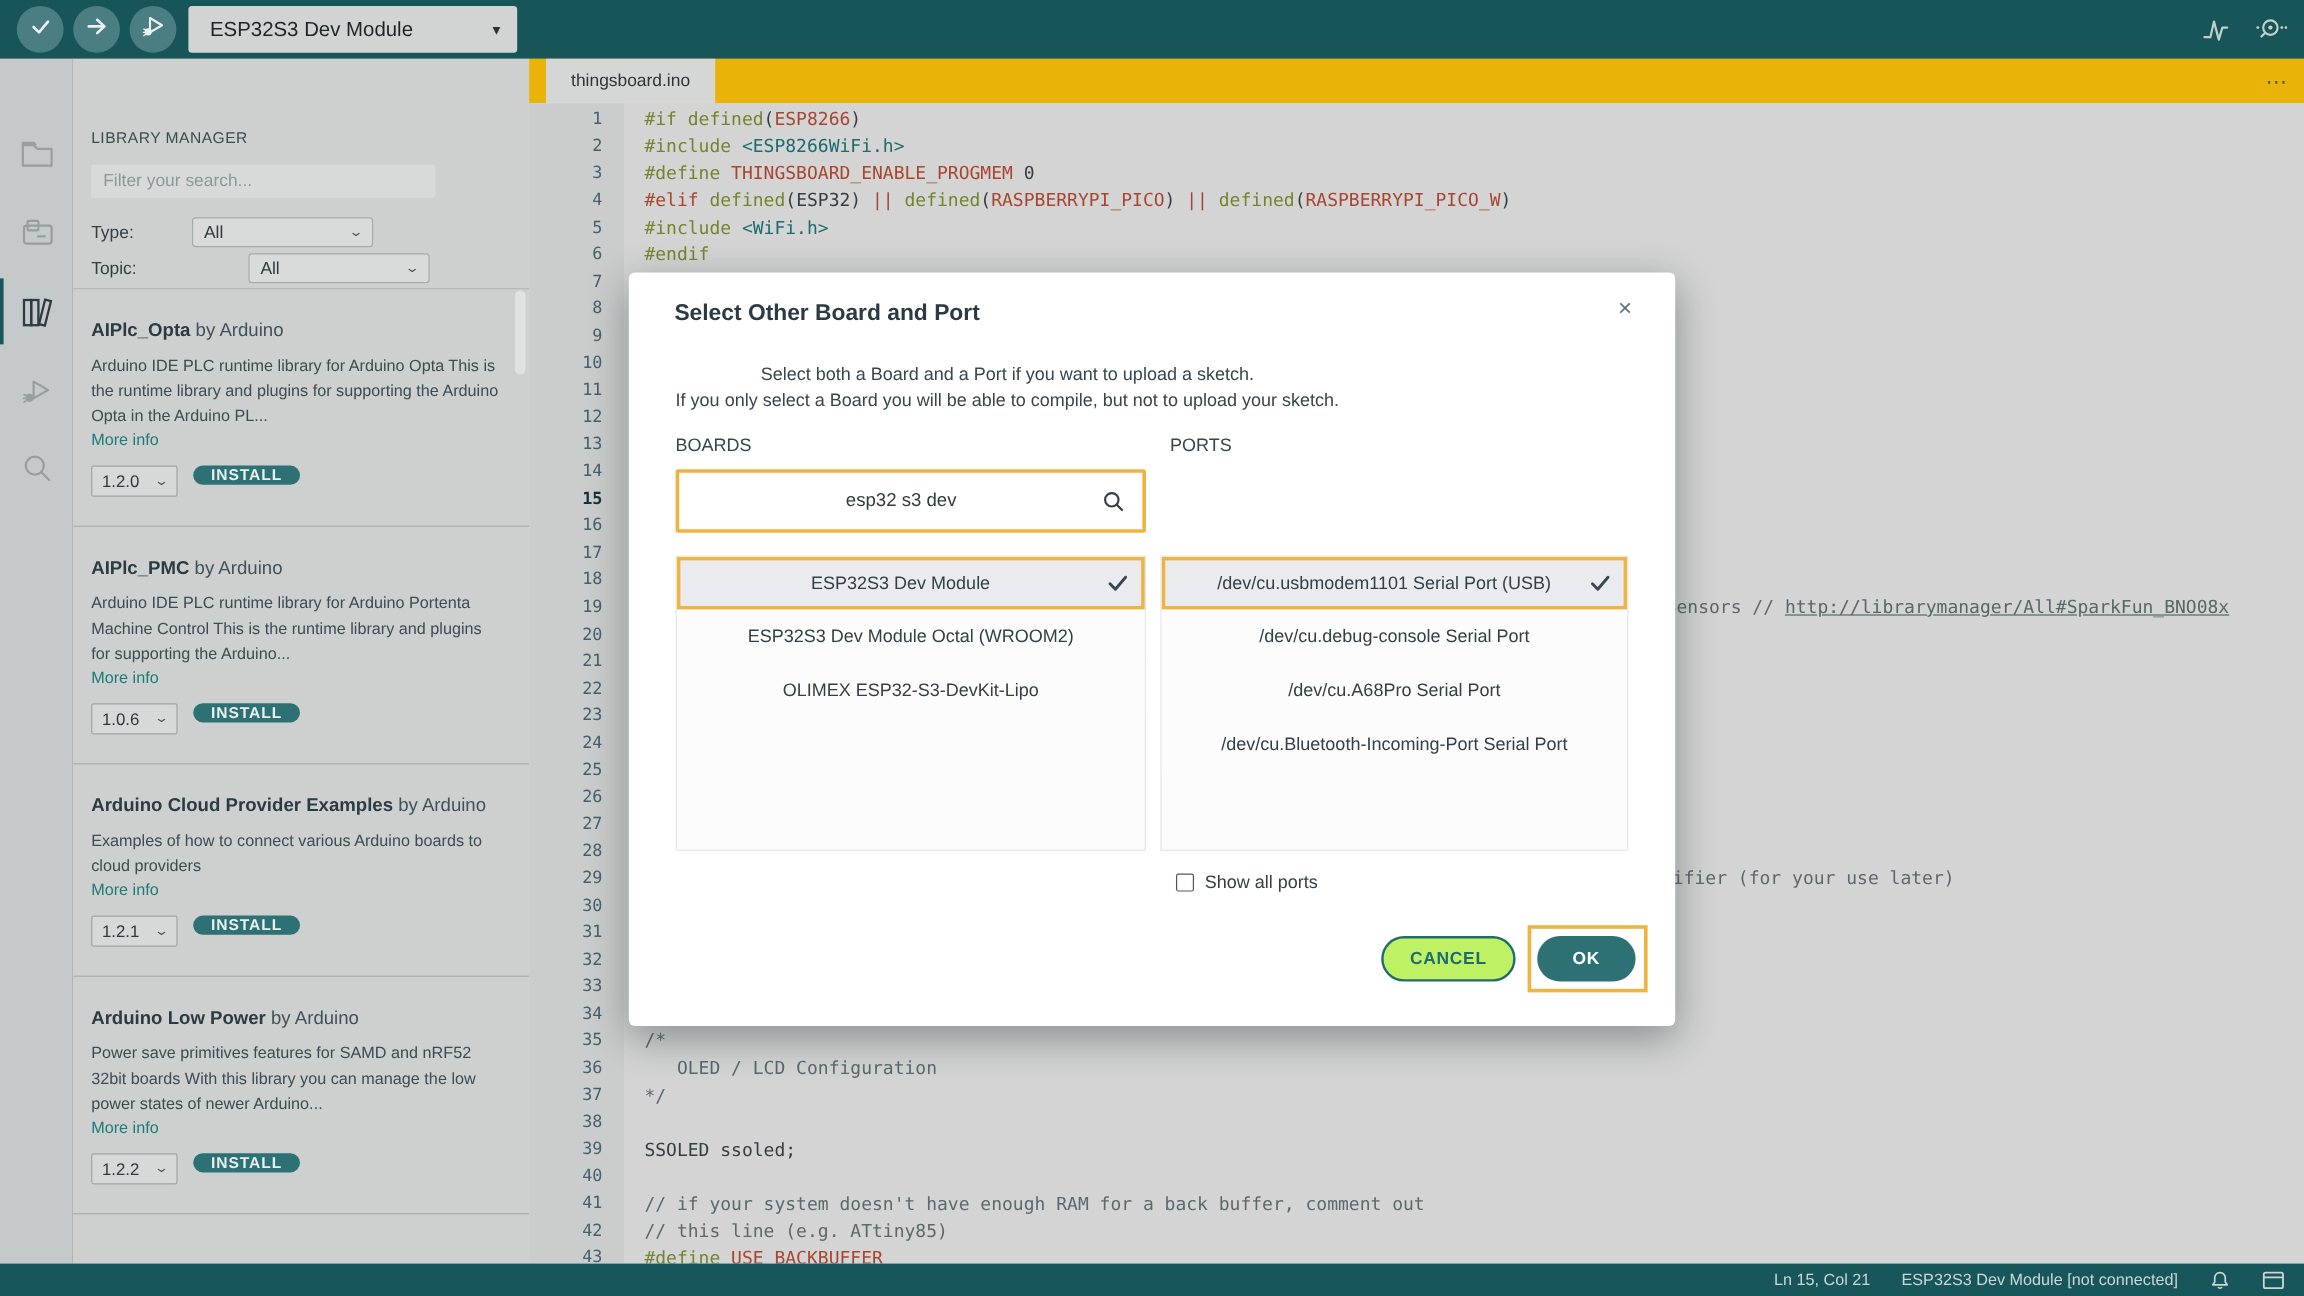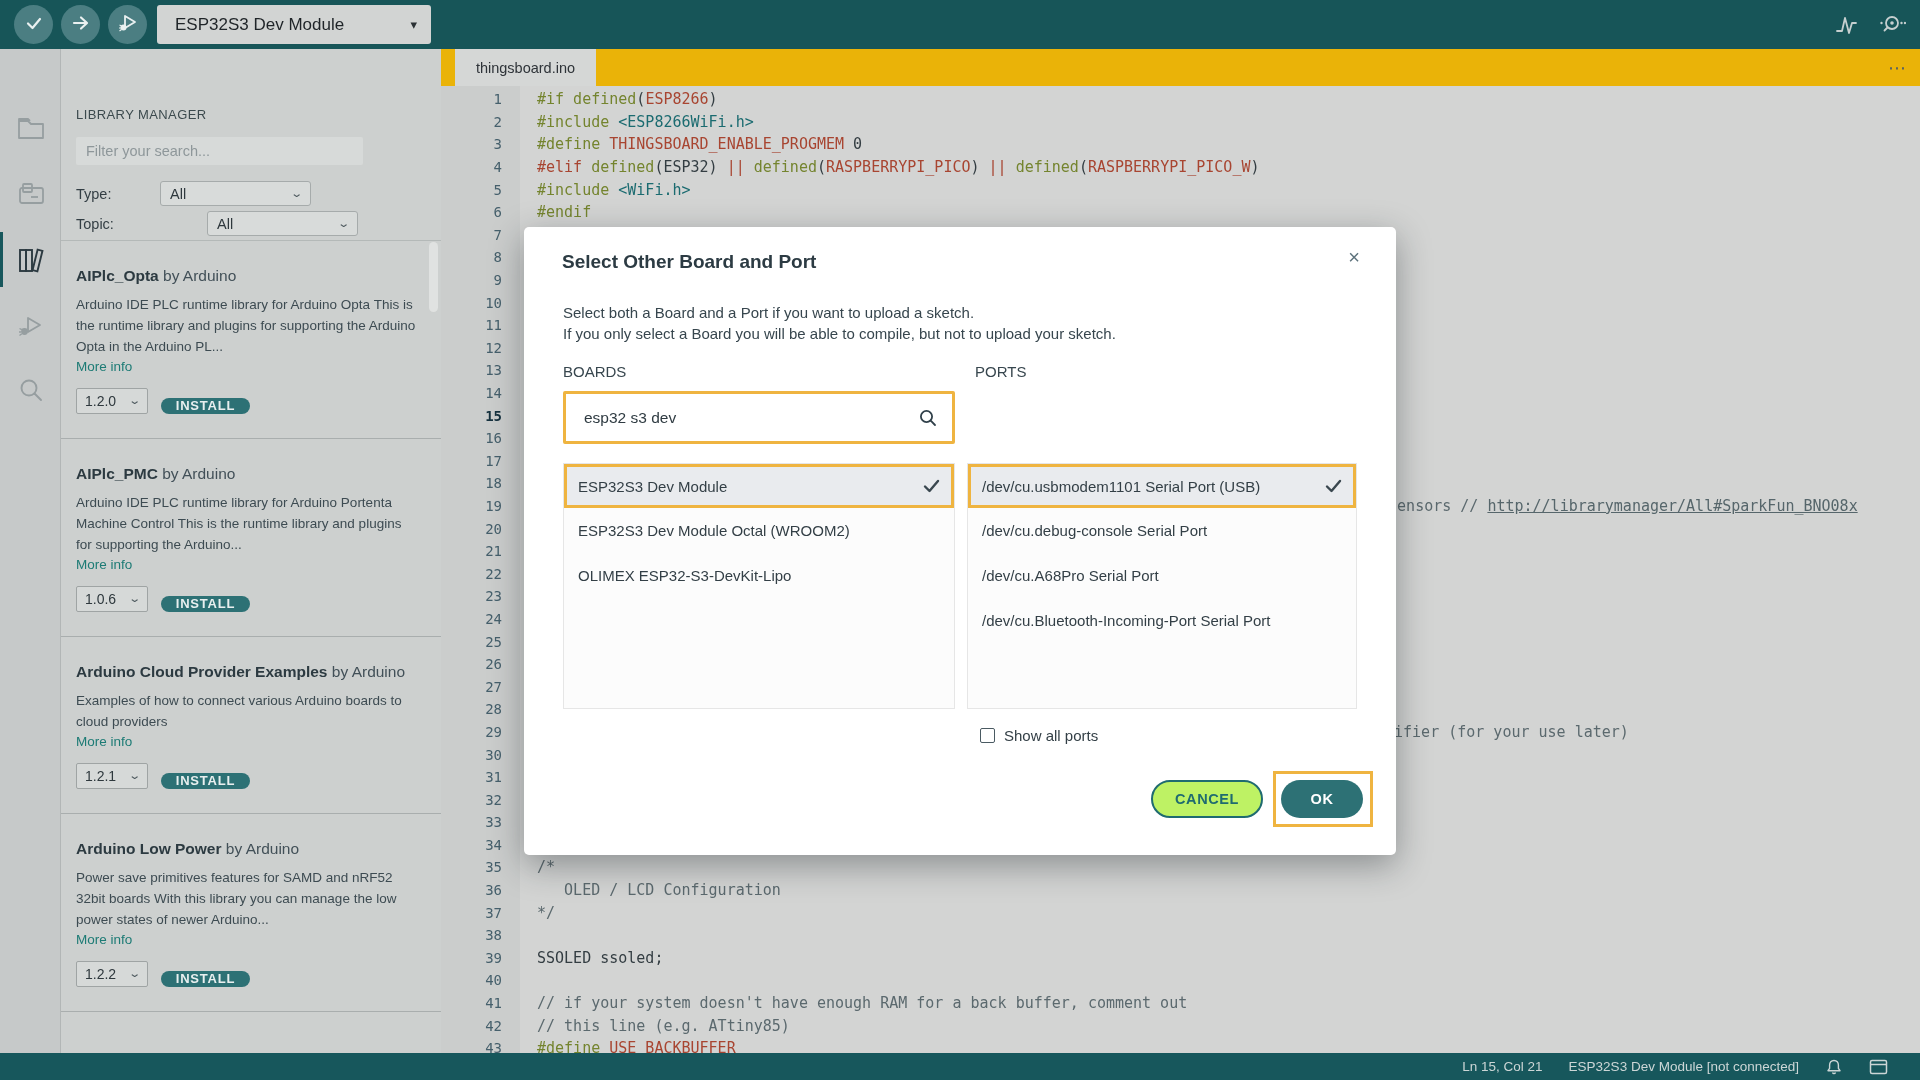--- a/index.html
+++ b/index.html
@@ -37,21 +37,21 @@
   .mini-select { width:151px; height:25px; background:#d8dbda; border:1px solid #a6abab; border-radius:3px;
                  display:flex; align-items:center; justify-content:space-between; padding:0 9px; font-size:14.5px; color:#2e383d; cursor:pointer; }
   .chev { font-size:11px; color:#4c585d; transform:scaleX(1.4); }
   .panel-sep { position:absolute; left:0; top:191px; width:380px; height:1px; background:#b4b9b8; }
   .lib-list { position:absolute; left:0; top:192px; width:380px; height:812px; overflow:hidden; }
   .lib-entry { padding:25px 22px 24px 15px; border-bottom:1px solid #a9aeae; }
   .lib-title { font-size:15.5px; color:#425058; line-height:1.3; width:330px; }
   .lib-title b { color:#2c3a41; font-weight:bold; }
   .lib-desc { margin-top:9px; width:342px; font-size:13.5px; line-height:1.55; color:#3d4b52; }
   .lib-more { font-size:13.5px; color:#1d7b75; margin-top:1px; cursor:pointer; }
-  .lib-controls { margin-top:14px; display:flex; align-items:flex-end; }
+  .lib-controls { margin-top:14px; display:flex; align-items:flex-start; }
   .ver-select { width:72px; height:26px; background:#d6d9d8; border:1px solid #9fa4a4; border-radius:2px;
                 display:flex; align-items:center; justify-content:space-between; padding:0 8px; font-size:14px; color:#2e383d; cursor:pointer; }
   .install-btn { margin-left:13px; width:89px; height:16px; border-radius:14px; background:#2d7175; color:#e8efef;
                  font-weight:bold; font-size:13px; letter-spacing:.8px; border:none; display:flex; align-items:center; justify-content:center; cursor:pointer; }
   .panel-scroll { position:absolute; left:368px; top:193px; width:9px; height:70px; border-radius:5px; background:#e0e2e1; cursor:pointer; }
 
   
   .tabbar { position:absolute; left:441px; top:49px; width:1479px; height:37px; background:#eab308; }
   .tab { position:absolute; left:14px; top:0; width:141px; height:37px; background:#d5d7d6; display:flex;
          align-items:center; justify-content:center; font-size:14.5px; color:#2e3338; cursor:pointer; }
@@ -61,21 +61,21 @@
   .code-lines { position:absolute; left:0; top:2px; width:1479px; }
   .cl { display:flex; height:22.6px; align-items:center; font-family:"DejaVu Sans Mono", monospace; font-size:15px; }
   .cl .num { width:79px; padding-right:18px; text-align:right; color:#46606c; font-size:14px; flex:none; }
   .cl .num.cur { color:#16323f; font-weight:bold; }
   .cl .code { padding-left:17px; white-space:pre; }
   .tk-d { color:#74842e; } .tk-r { color:#a84531; } .tk-s { color:#1b6b70; }
   .tk-p { color:#333d42; } .tk-c { color:#5b696e; } .tk-u { color:#56666b; text-decoration:underline; }
 
   
   .dialog { position:absolute; left:524px; top:227px; width:872px; height:628px; background:#ffffff; border-radius:5px;
-            box-shadow:0 10px 34px rgba(20,30,34,.38); z-index:10; }
+            box-shadow:0 10px 34px rgba(20,30,34,.38); z-index:10;text-align:center; }
   .dlg-title { position:absolute; left:38px; top:24px; font-size:19px; font-weight:600; color:#2c3b43; }
   .dlg-close { position:absolute; right:36px; top:20px; font-size:20px; color:#5d727c; cursor:pointer; line-height:1; }
   .dlg-body { position:absolute; left:39px; top:75px; font-size:15px; color:#37464e; line-height:21px; }
   .dlg-col-label { position:absolute; top:136px; font-size:15px; color:#37464e; }
   .lbl-boards { left:39px; } .lbl-ports { left:451px; }
   .board-search { position:absolute; left:39px; top:164px; width:392px; height:53px; background:#fff;
                   border:3px solid #efb440; border-radius:2px; display:flex; align-items:center; padding:0 14px 0 18px; }
   .board-search .bs-text { flex:1; font-size:15.5px; color:#2f3b42; }
   .list-box { position:absolute; top:236px; height:246px; background:#fcfcfc; border:1px solid #e6e6e6; overflow:hidden; }
   .boards-box { left:39px; width:392px; } .ports-box { left:443px; width:390px; }
@@ -88,21 +88,21 @@
   .btn-cancel { position:absolute; left:627px; top:553px; width:112px; height:38px; border-radius:19px; background:#bef264;
                 border:2px solid #1f6b70; color:#1f6b70; font-weight:bold; font-size:14.5px; letter-spacing:.6px;
                 display:flex; align-items:center; justify-content:center; cursor:pointer; font-family:"Liberation Sans",sans-serif; }
   .ok-ring { position:absolute; left:749px; top:544px; width:100px; height:56px; border:3px solid #efb440; }
   .btn-ok { position:absolute; left:757px; top:553px; width:82px; height:38px; border-radius:19px; background:#2d7175;
             border:none; color:#fff; font-weight:bold; font-size:14.5px; letter-spacing:.6px;
             display:flex; align-items:center; justify-content:center; cursor:pointer; font-family:"Liberation Sans",sans-serif; }
 
   
   .statusbar { position:absolute; left:0; top:1053px; width:1920px; height:27px; background:#17575c;
-               display:flex; align-items:center; justify-content:flex-end; gap:26px; padding-right:32px; }
+               display:flex; align-items:center; justify-content:flex-end; gap:26px; padding-right:16px; }
   .sb-item { font-size:13.5px; color:#ccd6d6; cursor:pointer; }
   .sb-icon { display:flex; align-items:center; cursor:pointer; }
 </style>
 </head>
 <body>
 
 <div class="app">
 
   <div class="toolbar">
     <div class="tb-btn tb-verify">

